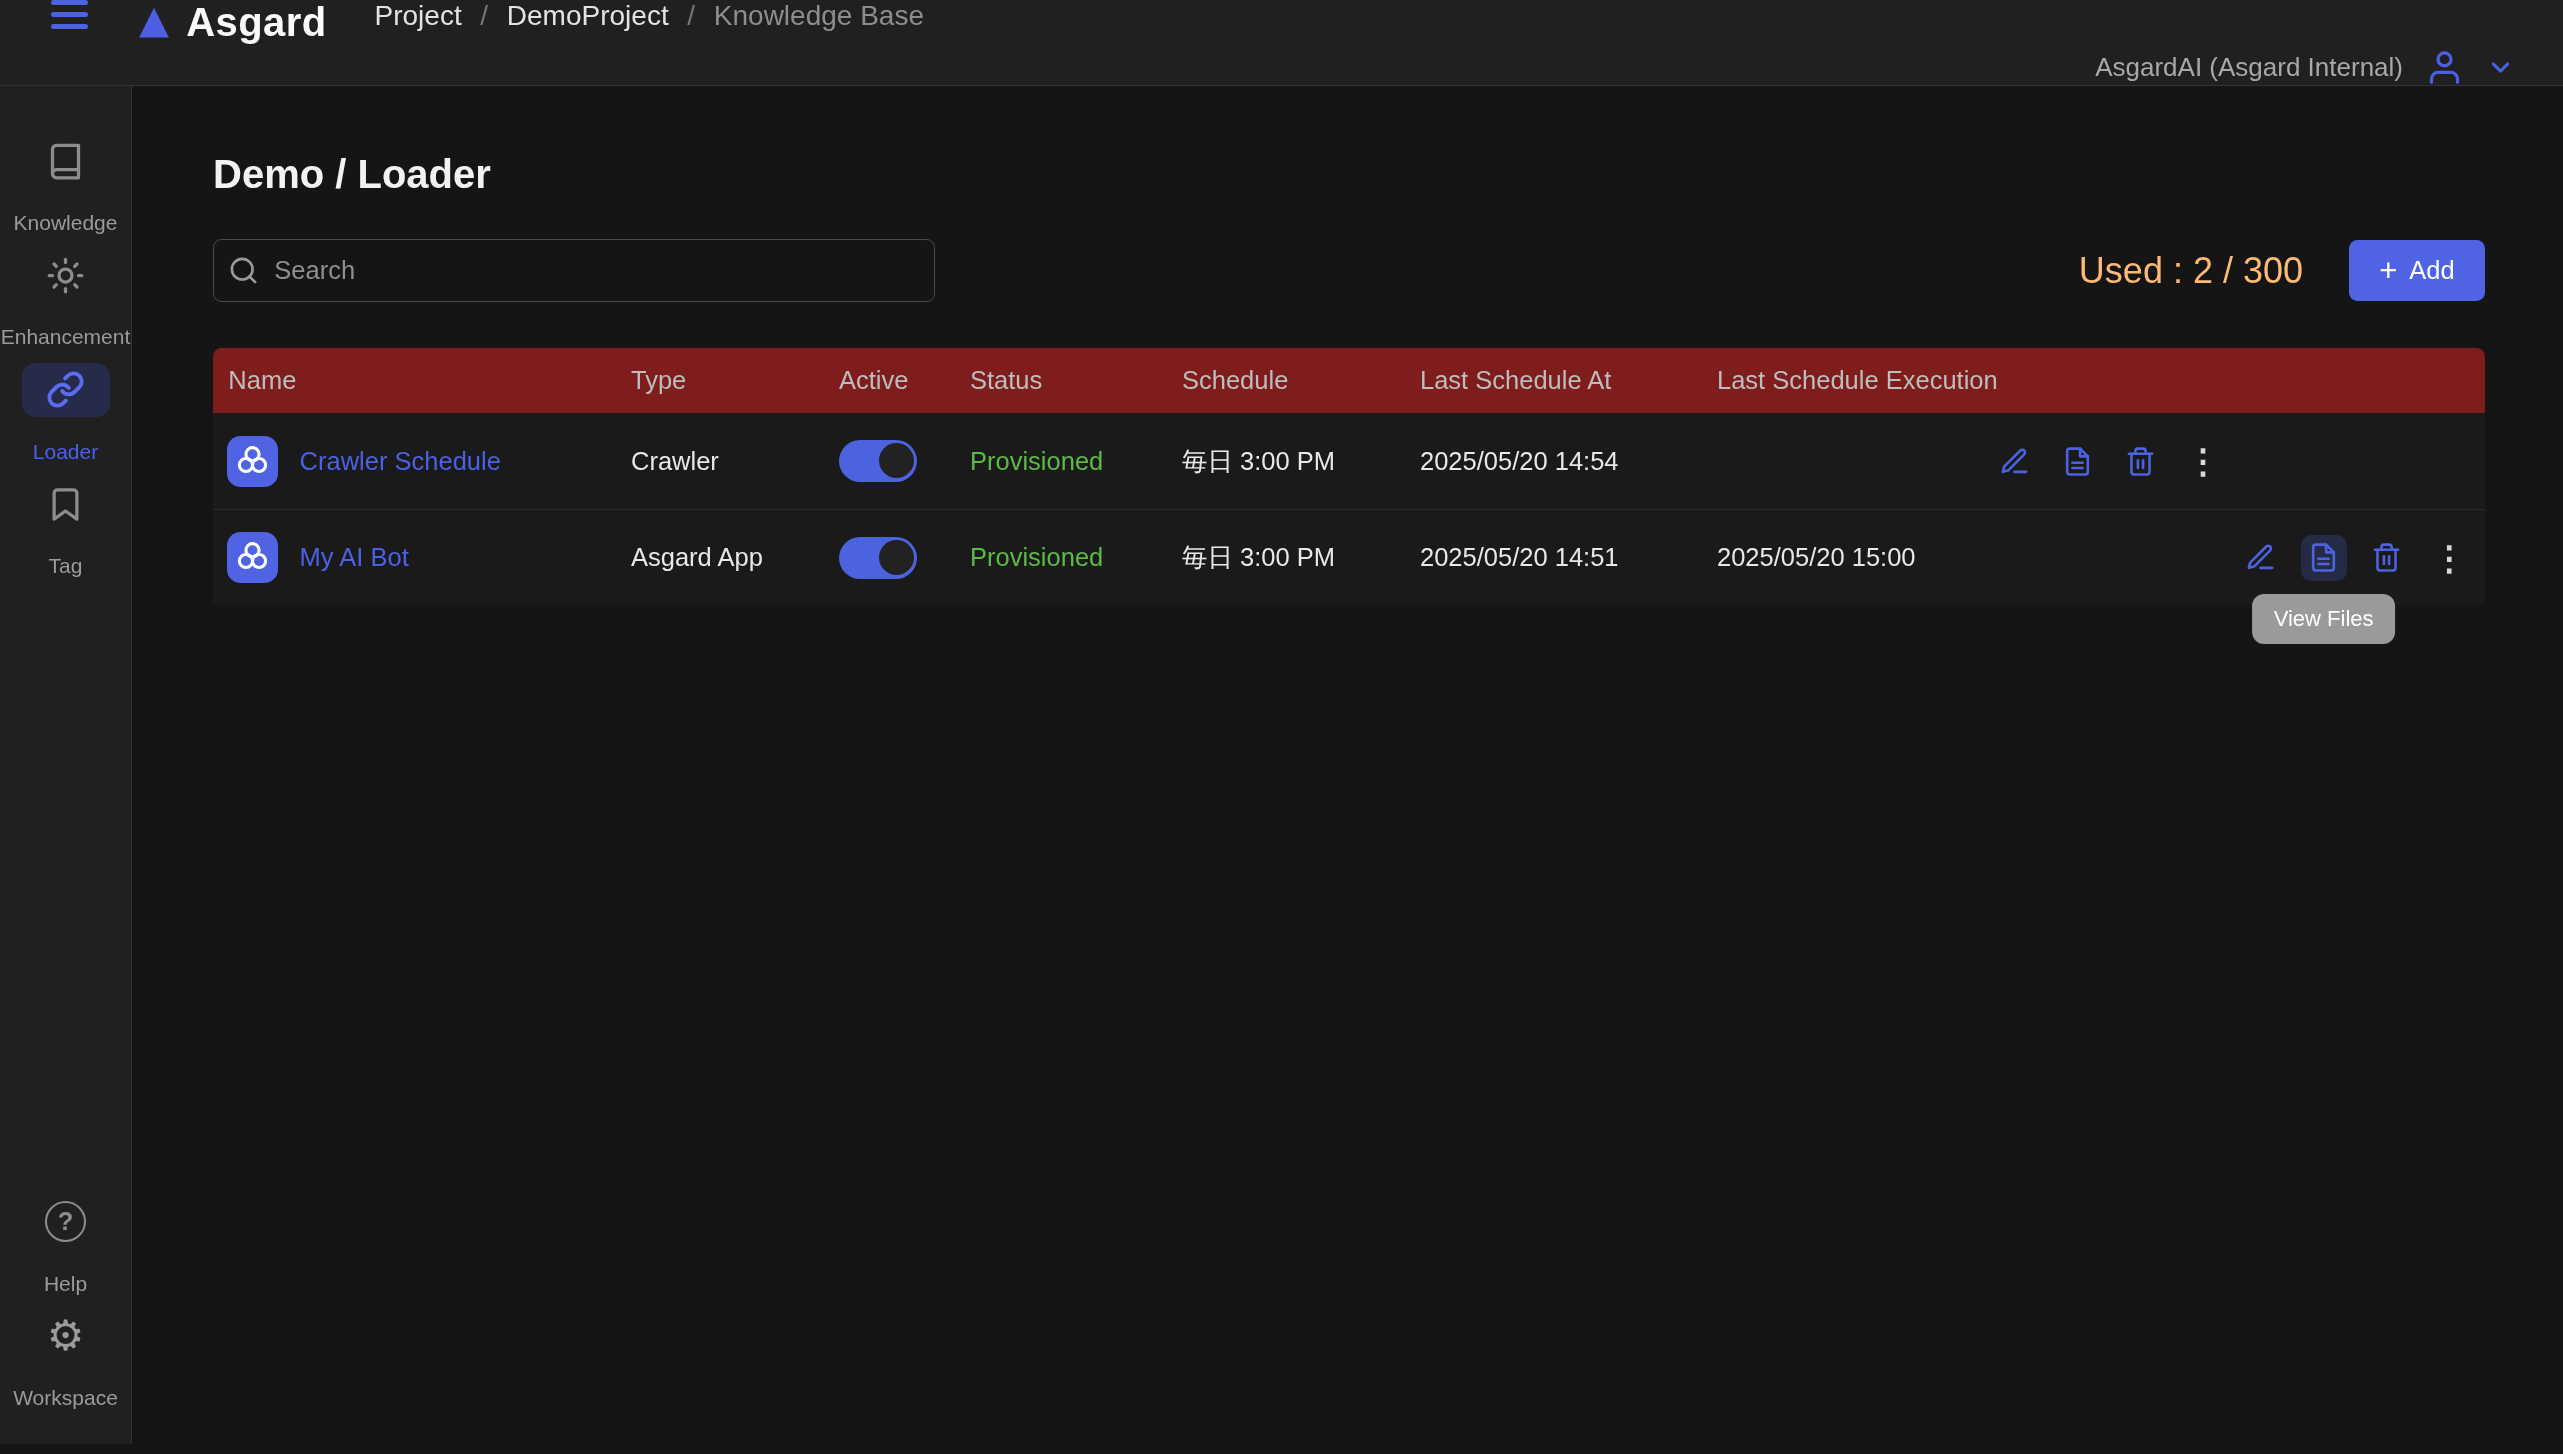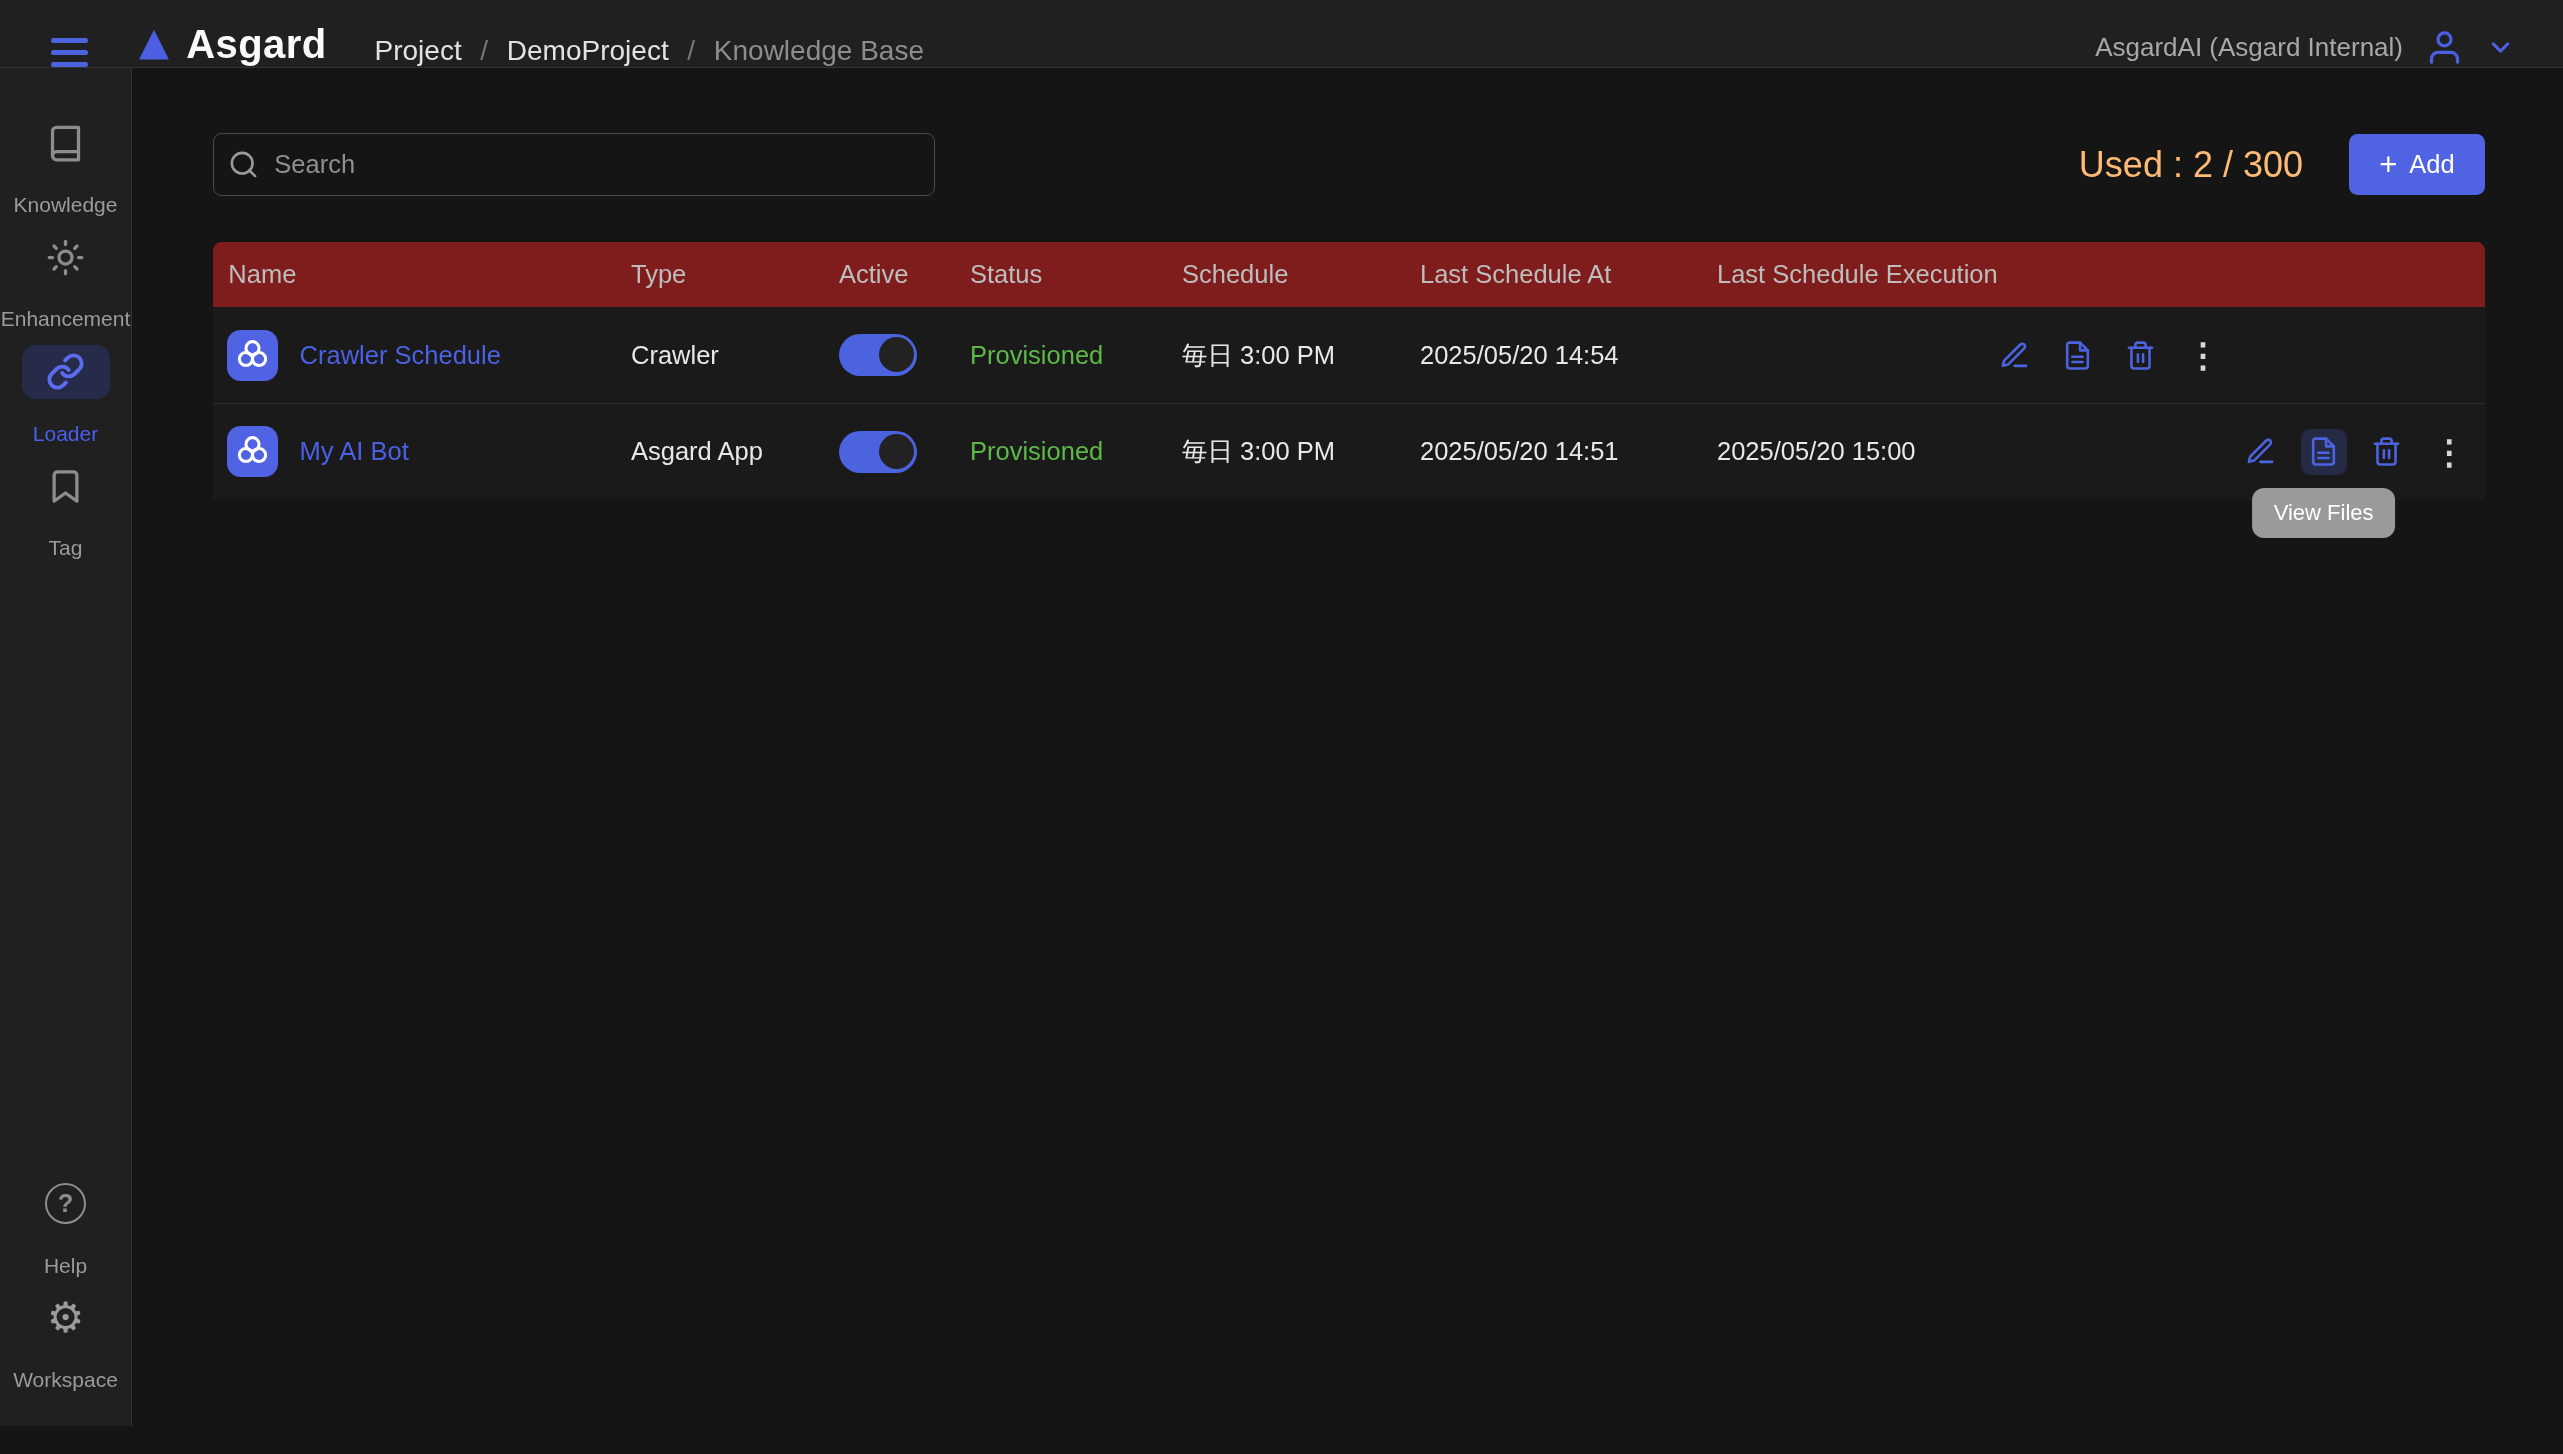--- a/index.html
+++ b/index.html
@@ -7,22 +7,22 @@
   body {
     background: #151515;
     color: #e8e8e8;
     font-family: "Liberation Sans", sans-serif;
     overflow: hidden;
   }
   svg { display: block; }
 
   
   .topbar {
-    height: 68px; background: #202020; border-bottom: 1.7px solid #333;
-    display: flex; align-items: flex-end; padding: 0 48px 0 51px;
+    height: 86px; background: #202020; border-bottom: 1.7px solid #333;
+    display: flex; align-items: flex-start; padding: 0 48px 0 51px;
   }
   .hamburger { display: flex; flex-direction: column; gap: 6.8px; cursor: pointer; margin-right: 49px; }
   .hamburger span { width: 37px; height: 5.1px; background: #4c63e0; border-radius: 2.5px; }
   .brand { display: flex; align-items: center; gap: 15.3px; margin-right: 48px; }
   .brand-name { font-size: 40px; font-weight: 700; color: #fafafa; letter-spacing: 0.4px; }
   .breadcrumb { display: flex; align-items: center; gap: 18.7px; font-size: 28px; }
   .crumb { color: #e3e3e3; cursor: pointer; }
   .crumb-sep { color: #777; }
   .crumb-current { color: #8d8d8d; }
   .topbar-right { margin-left: auto; display: flex; align-items: center; gap: 22px; margin-top: 48px; }
@@ -212,20 +212,21 @@
 
     <div class="nav-item" style="margin-bottom:0">
       <div class="nav-icon-wrap">
         <span class="glyph-icon">⚙</span>
       </div>
       <span class="nav-label">Workspace</span>
     </div>
   </aside>
 
   <main class="main">
+    <h1 class="page-title">Demo / Loader</h1>
 
     <div class="toolbar">
       <div class="search-box">
         <svg width="31" height="31" viewBox="0 0 24 24" fill="none" stroke="#9a9a9a" stroke-width="2" stroke-linecap="round" stroke-linejoin="round">
           <circle cx="11" cy="11" r="8"></circle>
             <line x1="21" y1="21" x2="16.65" y2="16.65"></line>
         </svg>
         <input type="text" placeholder="Search" style="">
       </div>
       <span class="usage-text">Used : 2 / 300</span>

